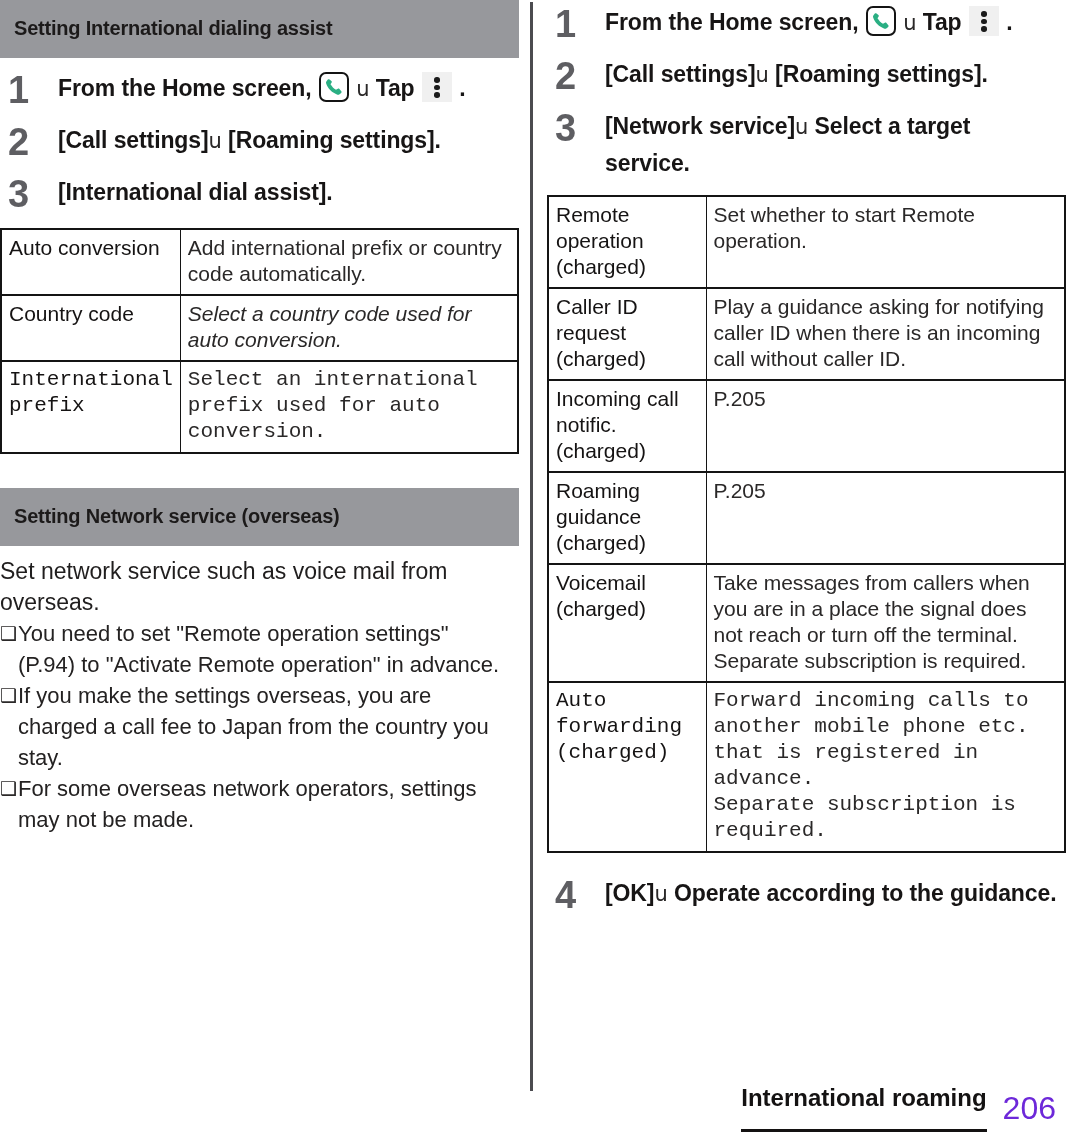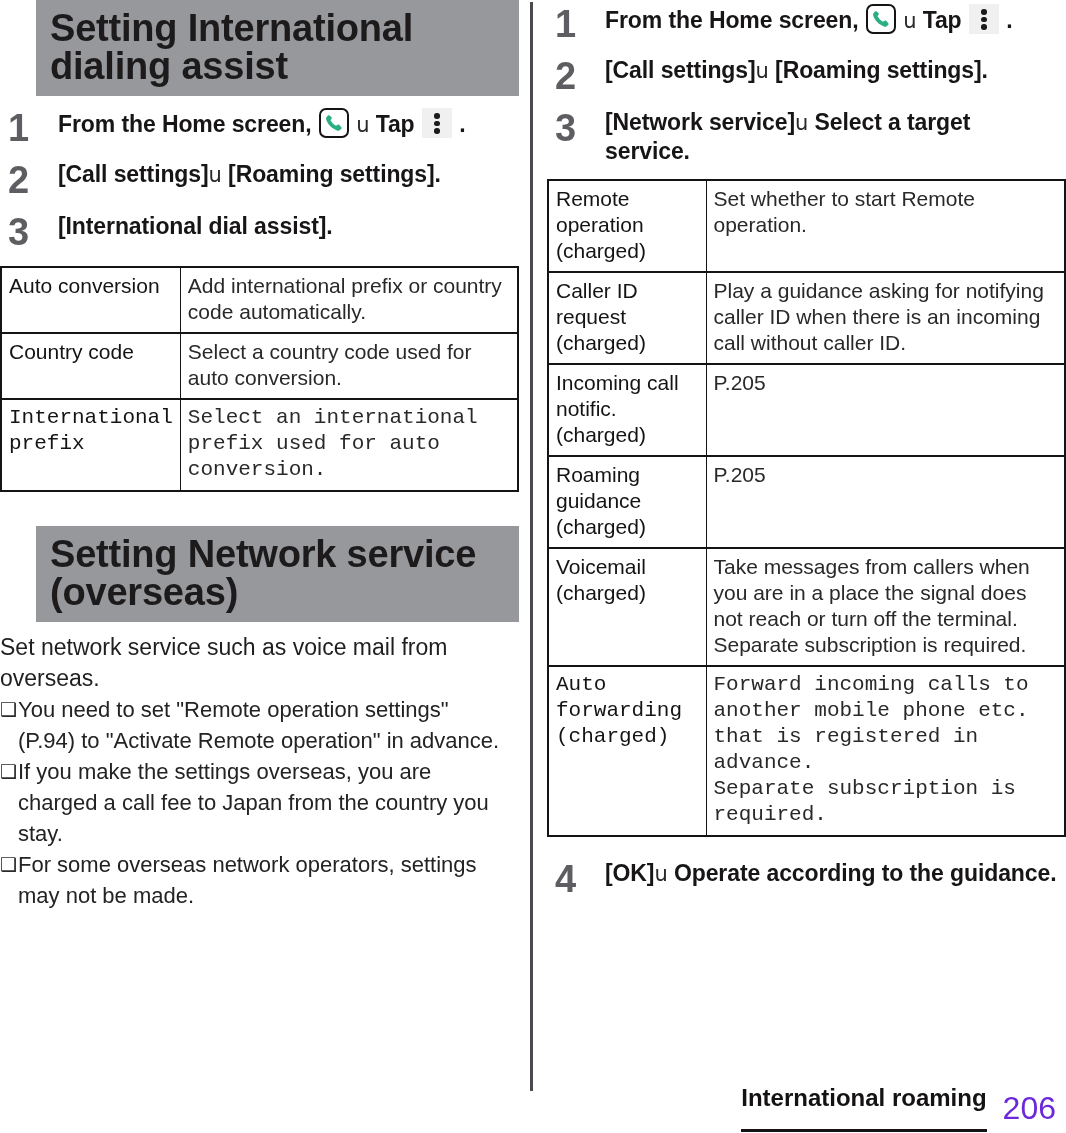--- a/index.html
+++ b/index.html
@@ -33,25 +33,24 @@
     left: 530px; top: 2px;
     width: 3px; height: 1089px;
     background: #4b4b4f;
   }
 
   
   .section-header {
     background: #97989c;
     color: #1c1a1a;
     font-weight: bold;
-    font-size: 38px;
+    font-size: 20px;
     line-height: 38px;
     padding: 9px 14px 11px 14px;
     letter-spacing: -0.2px;
-    margin-left: 36px;
   }
 
   
   .step {
     display: flex;
     align-items: flex-start;
     margin-top: 12px;
   }
   .step-num {
     flex: 0 0 auto;
@@ -60,21 +59,21 @@
     padding-left: 8px;
     font-weight: bold;
     font-size: 38px;
     line-height: 40px;
     color: #5e5e62;
   }
   .step-body {
     flex: 1 1 auto;
     font-weight: bold;
     font-size: 23px;
-    line-height: 28px;
+    line-height: 36px;
     color: #171515;
     padding-right: 6px;
     letter-spacing: -0.1px;
   }
   .step-body .arrow {
     font-weight: normal;
     font-family: "DejaVu Sans", sans-serif;
     font-size: 21px;
     color: #2a2828;
   }
@@ -234,21 +233,21 @@
     </div>
 
     <table class="spec-table tbl-left">
       <tbody>
         <tr>
           <td class="term">Auto conversion</td>
           <td class="desc" style="white-space: pre-line;">Add international prefix or country code automatically.</td>
         </tr>
         <tr>
           <td class="term">Country code</td>
-          <td class="desc" style="white-space: pre-line;">Select a country code used for auto conversion.</td>
+          <td class="desc" style="white-space: pre-line; font-style: italic;">Select a country code used for auto conversion.</td>
         </tr>
         <tr>
           <td class="term">International prefix</td>
           <td class="desc" style="white-space: pre-line;">Select an international prefix used for auto conversion.</td>
         </tr>
       </tbody>
     </table>
 
     <div style="height:34px"></div>
 

